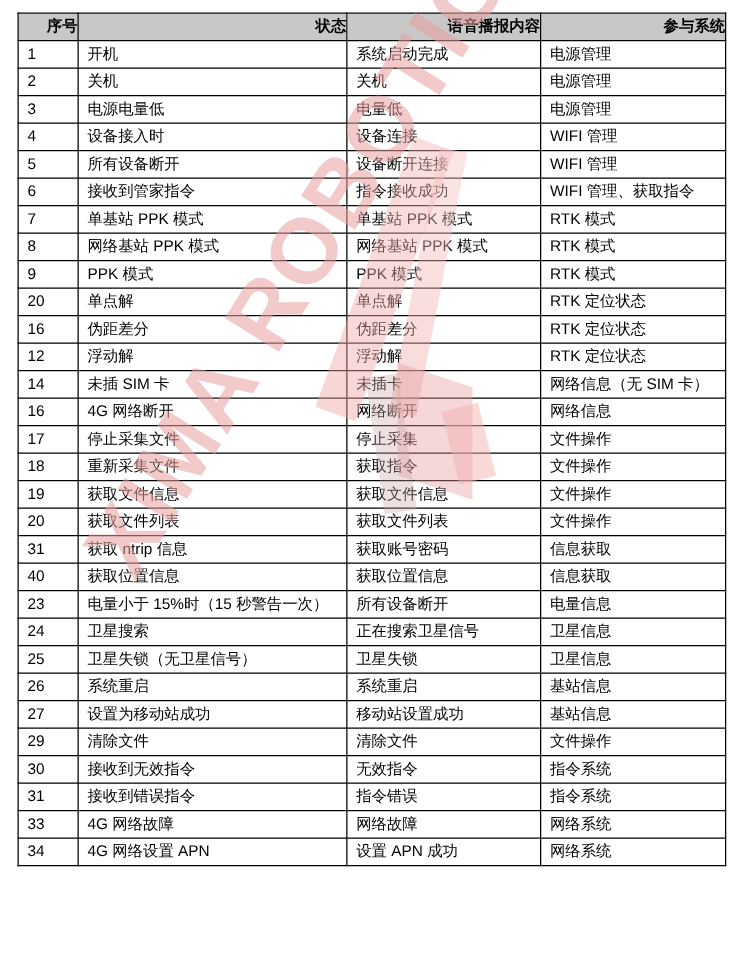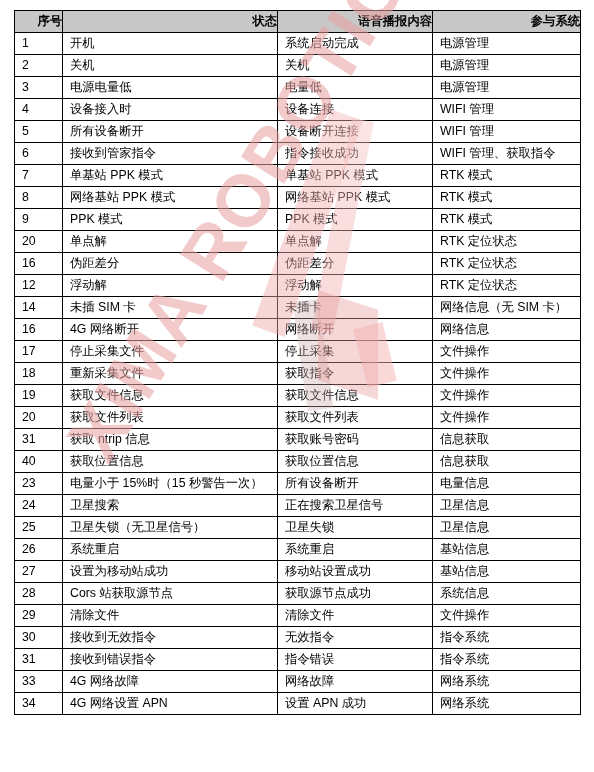--- a/index.html
+++ b/index.html
@@ -302,26 +302,20 @@
           <td>系统重启</td>
           <td>基站信息</td>
         </tr>
         <tr>
           <td>27</td>
           <td>设置为移动站成功</td>
           <td>移动站设置成功</td>
           <td>基站信息</td>
         </tr>
         <tr>
-          <td>28</td>
-          <td>Cors 站获取源节点</td>
-          <td>获取源节点成功</td>
-          <td>系统信息</td>
-        </tr>
-        <tr>
           <td>29</td>
           <td>清除文件</td>
           <td>清除文件</td>
           <td>文件操作</td>
         </tr>
         <tr>
           <td>30</td>
           <td>接收到无效指令</td>
           <td>无效指令</td>
           <td>指令系统</td>

